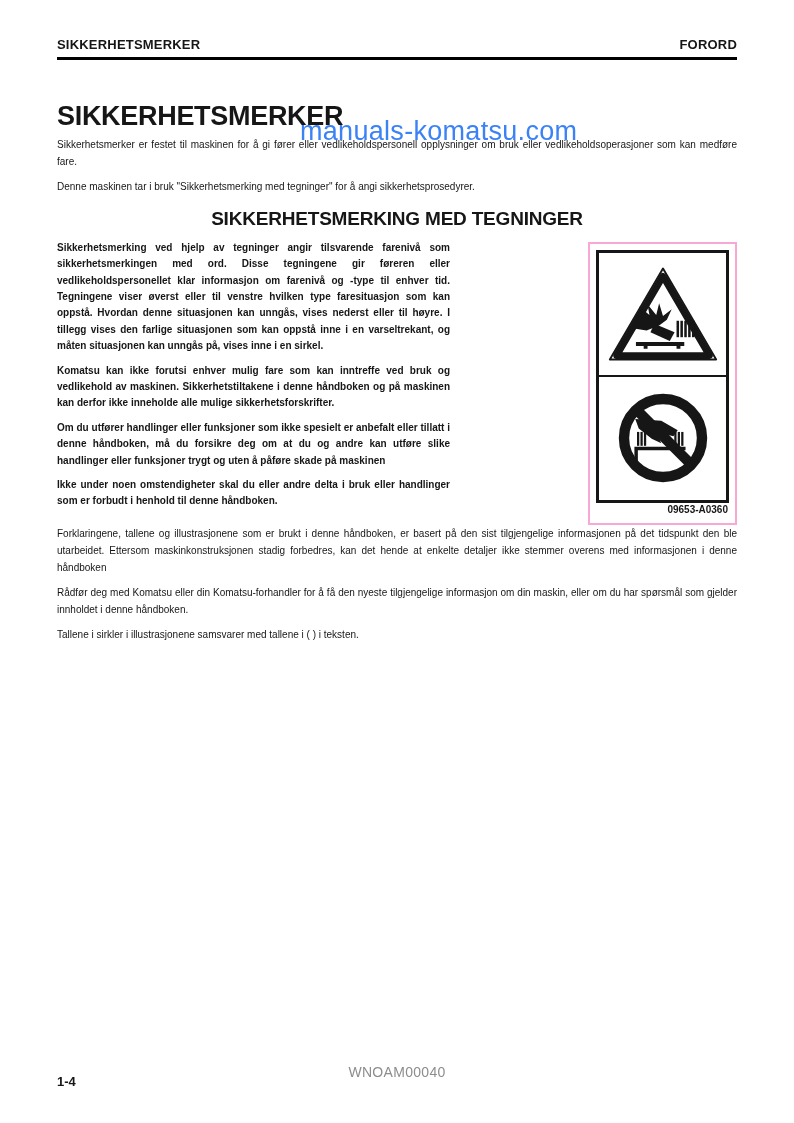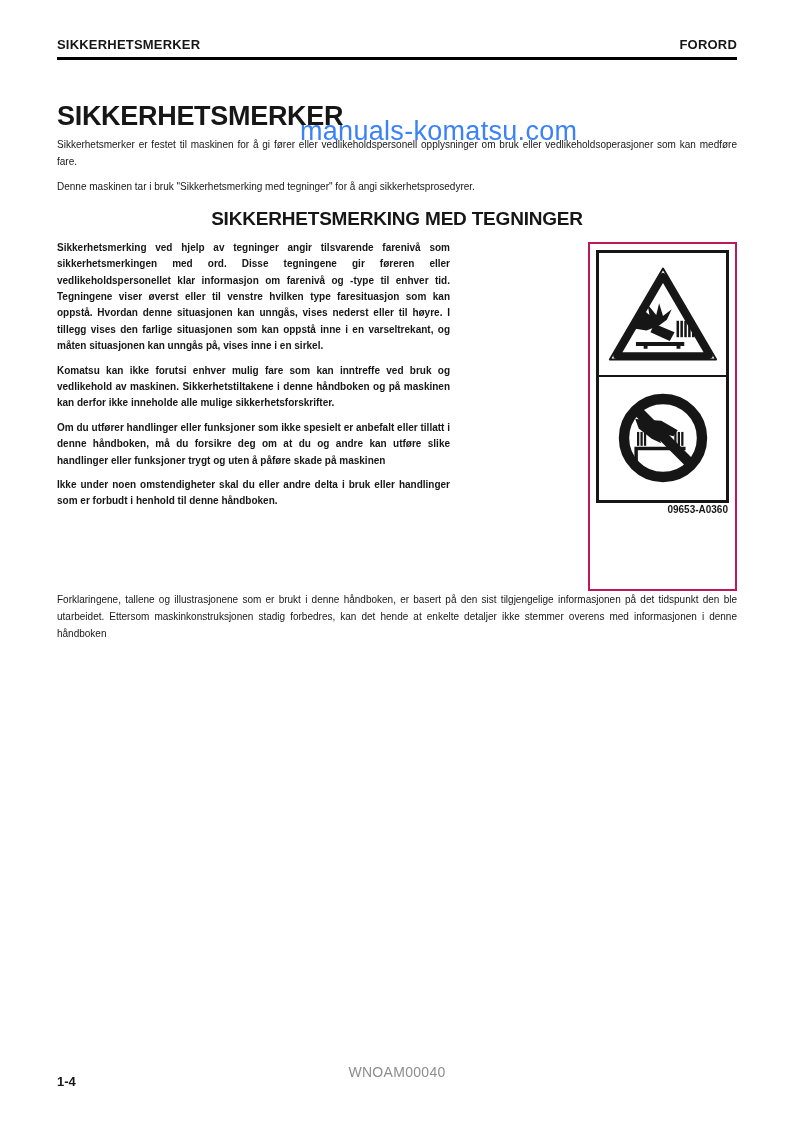--- a/index.html
+++ b/index.html
@@ -44,22 +44,22 @@
 
   
   .columns { display:flex; align-items:flex-start;font-weight:bold; }
   .left-col { width:393px; }
   .left-col p.body-text { line-height:16.4px; margin-bottom:8px; }
 
   
   figure.safety-label { margin:2px 0 0 auto; padding:0; }
   .label-outer {
     box-sizing:border-box;
-    width:149px; height:349px;
-    border:2px solid #be185d;
+    width:149px; height:283px;
+    border:2px solid #f9a8d4;
     padding:6px 6px 0 6px;
     background:#fff;
   }
   .label-inner {
     box-sizing:border-box;
     border:3px solid #161616;
     height:253px;
     display:flex; flex-direction:column;
   }
   .label-panel {
@@ -153,20 +153,22 @@
               </span>
             </div>
           </div>
           <figcaption class="label-caption">09653-A0360</figcaption>
         </div>
       </figure>
     </div>
 
     <div class="tail">
       <p class="body-text">Forklaringene, tallene og illustrasjonene som er brukt i denne håndboken, er basert på den sist tilgjengelige informasjonen på det tidspunkt den ble utarbeidet. Ettersom maskinkonstruksjonen stadig forbedres, kan det hende at enkelte detaljer ikke stemmer overens med informasjonen i denne håndboken</p>
+      <p class="body-text">Rådfør deg med Komatsu eller din Komatsu-forhandler for å få den nyeste tilgjengelige informasjon om din maskin, eller om du har spørsmål som gjelder innholdet i denne håndboken.</p>
+      <p class="body-text">Tallene i sirkler i illustrasjonene samsvarer med tallene i ( ) i teksten.</p>
     </div>
   </div>
 
   <div class="page-footer">
     <span class="footer-page-number">1-4</span>
     <span class="footer-doc-code">WNOAM00040</span>
   </div>
 </div>
 
 </body></html>

